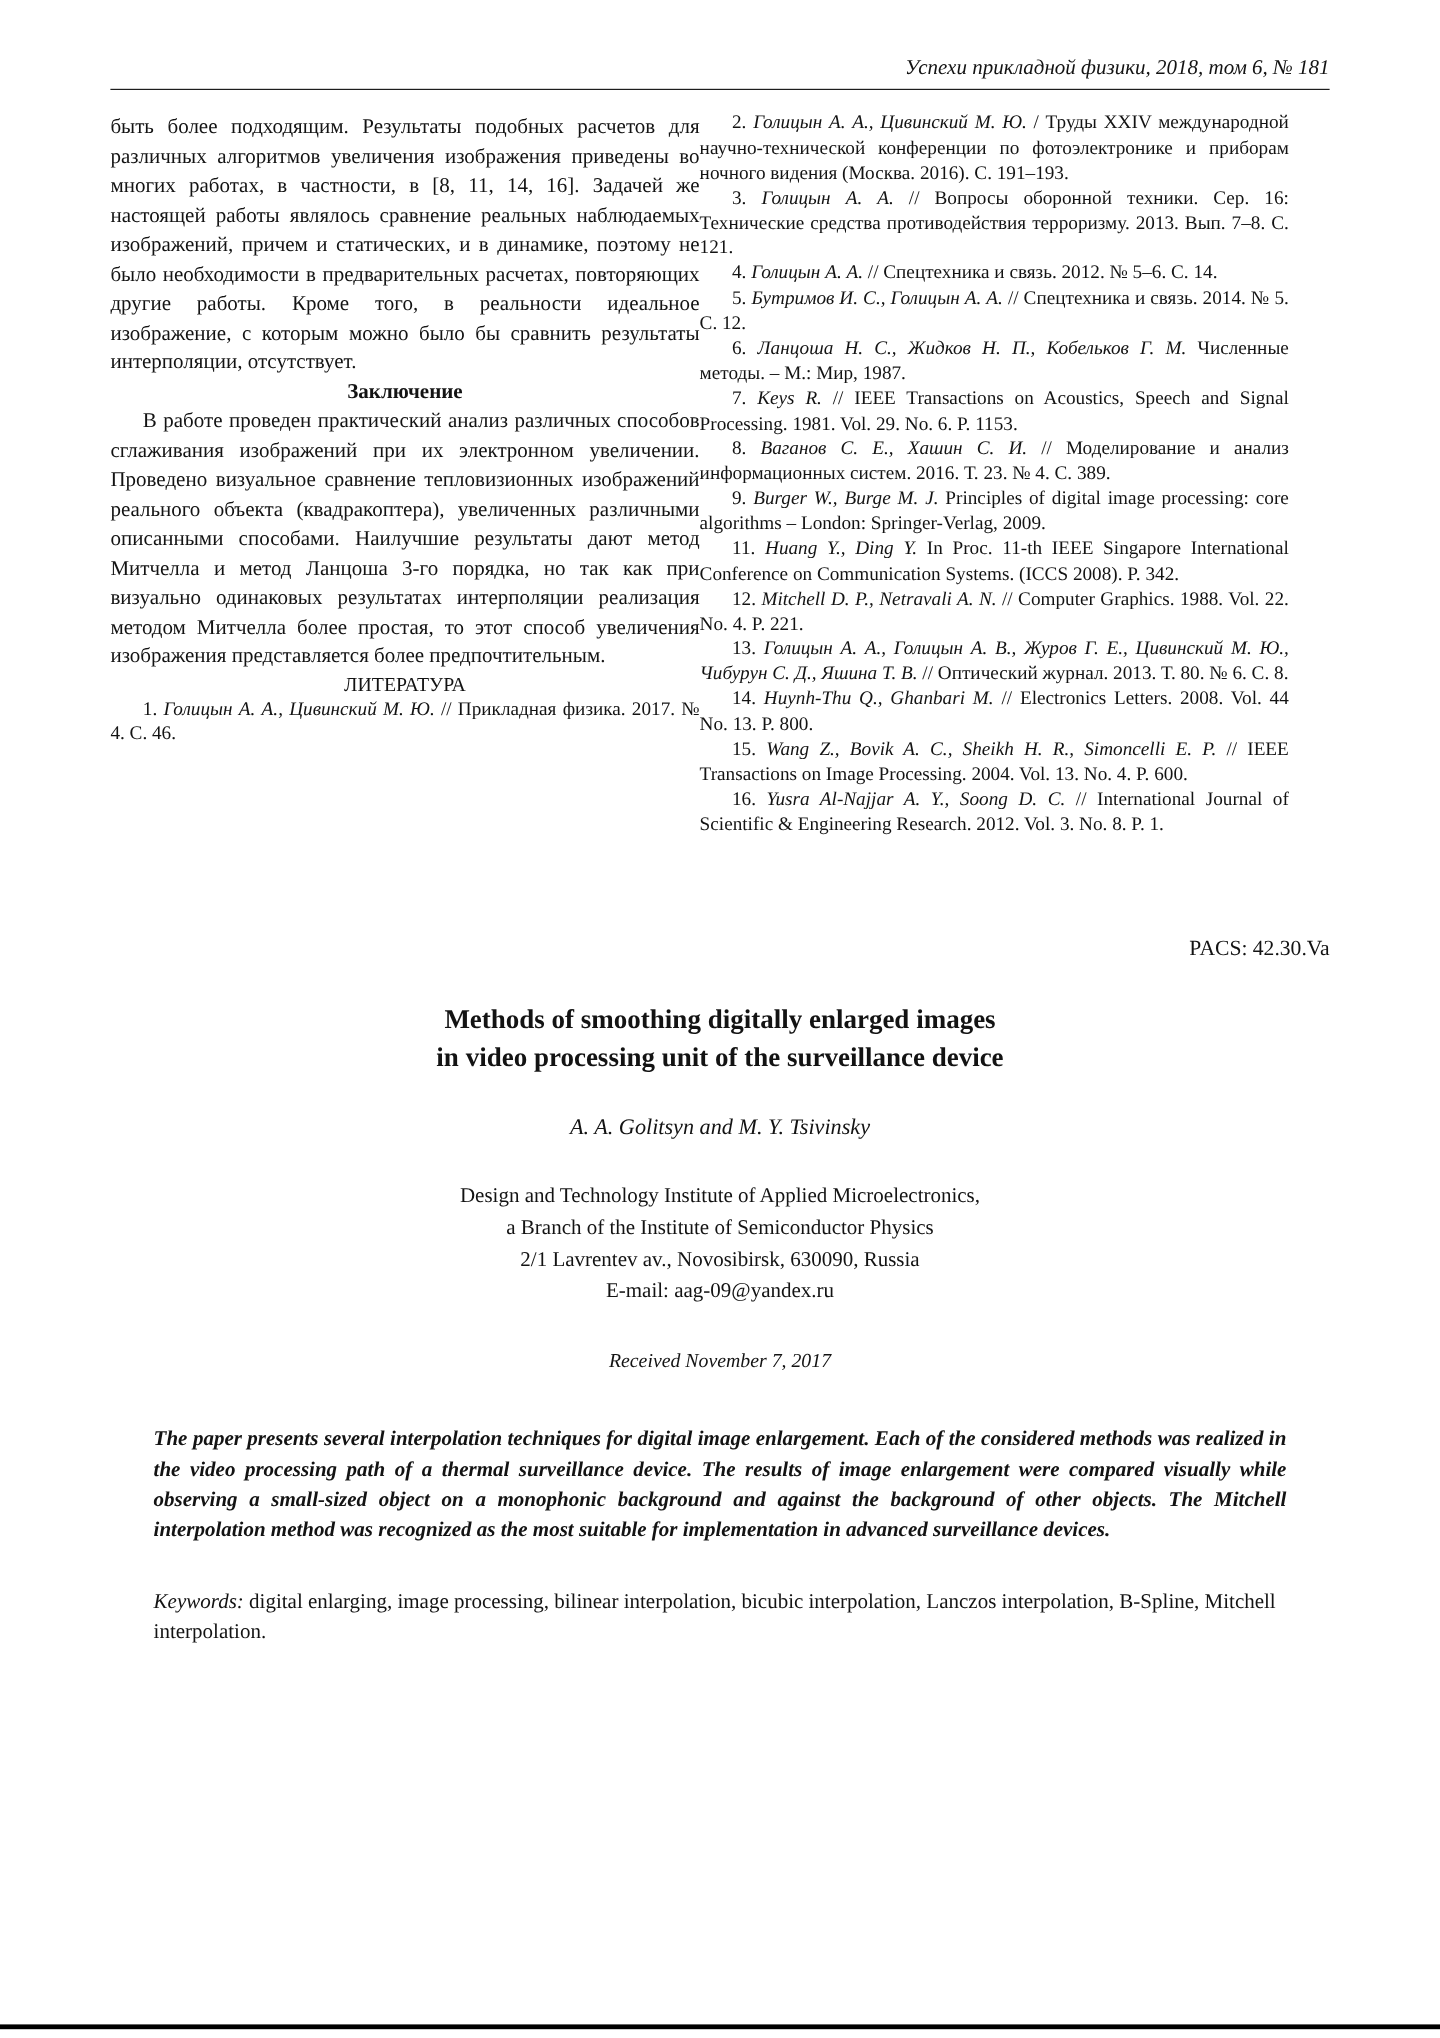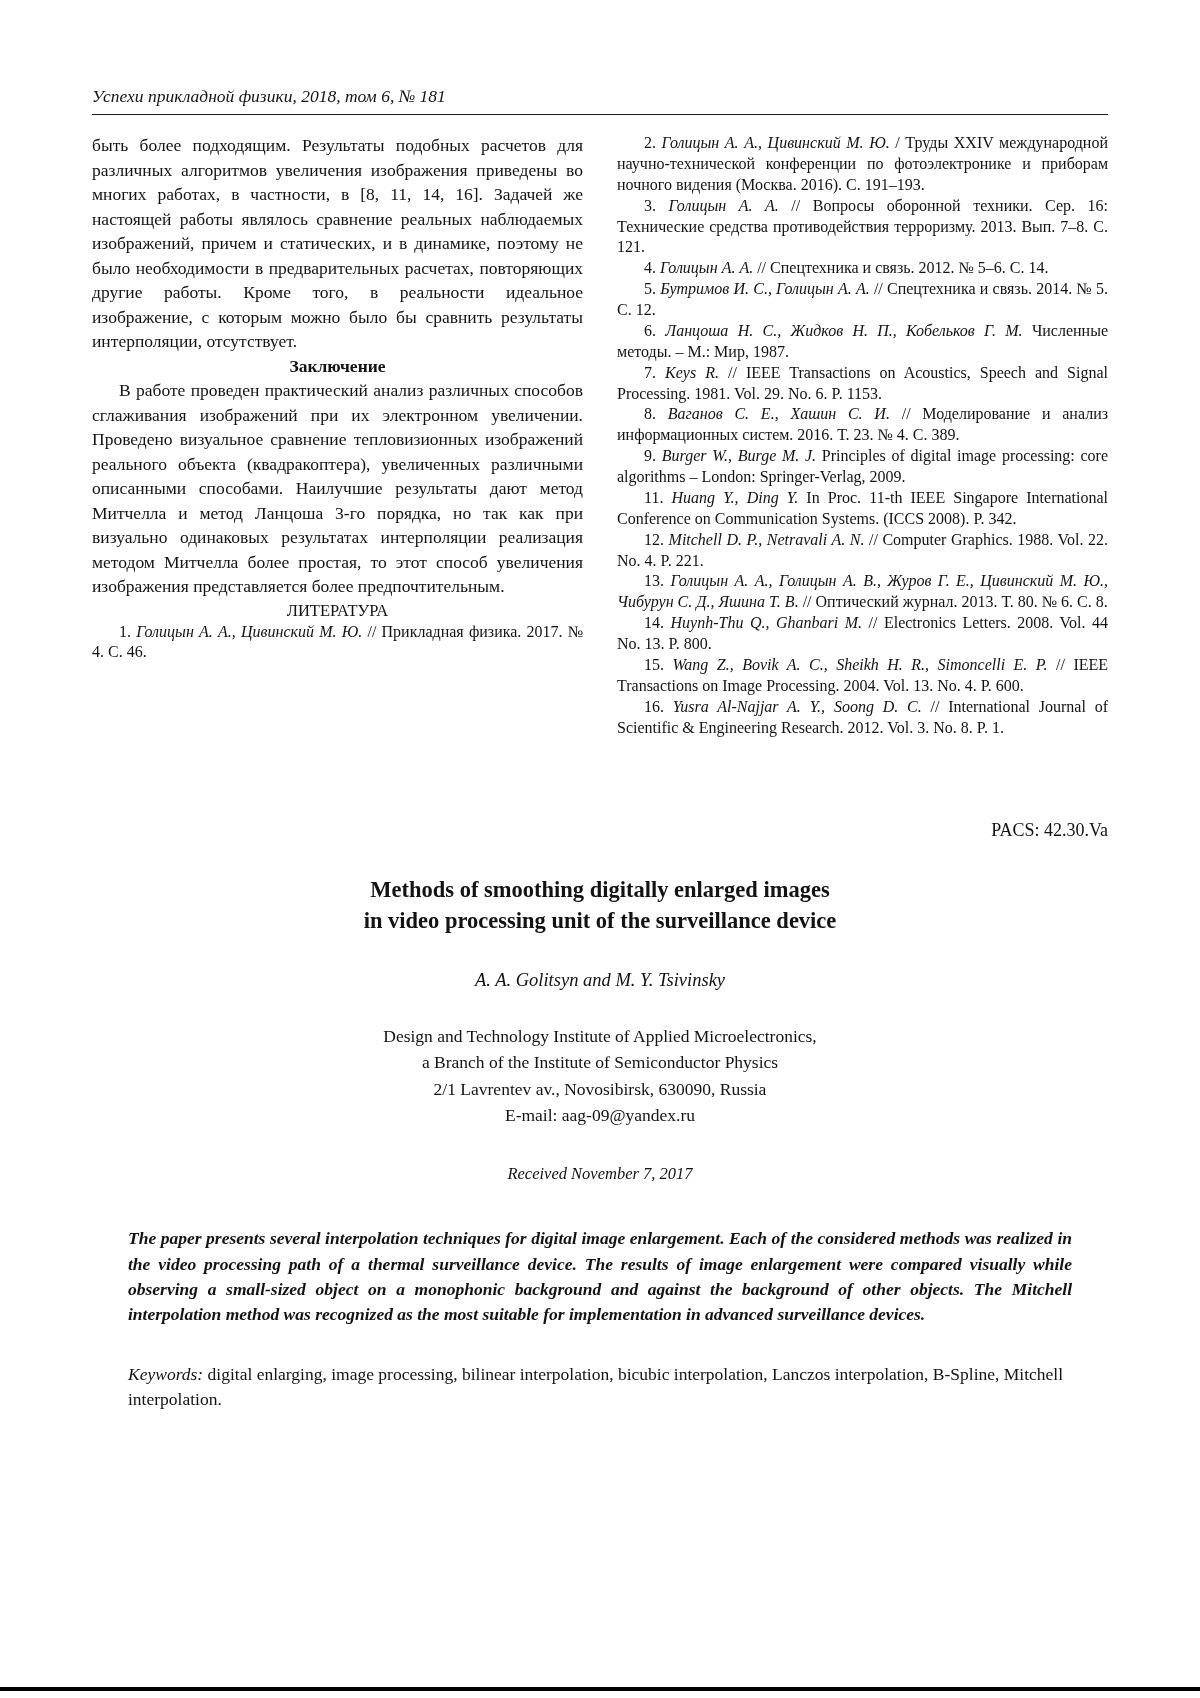--- a/index.html
+++ b/index.html
@@ -10,33 +10,32 @@
     background: #ffffff;
     color: #131313;
     font-family: "Liberation Serif", "DejaVu Serif", serif;
     overflow: hidden;
   }
   .content { margin: 0 92px; width: 1016px; }
 
   
   .running-head {
     display: flex;
-    justify-content: flex-start;
+    justify-content: flex-end;
     align-items: baseline;
     font-style: italic;
     font-size: 17.5px;
-    padding-top: 86px;
+    padding-top: 46px;
     padding-bottom: 7px;
     border-bottom: 1.5px solid #1c1c1c;
   }
 
   
   .columns {
     display: flex;
-    gap: 34px;
     margin-top: 18px;
     text-align: justify;
   }
   .col { width: 491px; }
   .body-text { font-size: 17.5px; line-height: 1.4; }
   .body-text p { margin: 0; }
   .indent { text-indent: 27px; }
 
   .section-heading {
     text-align: center;

